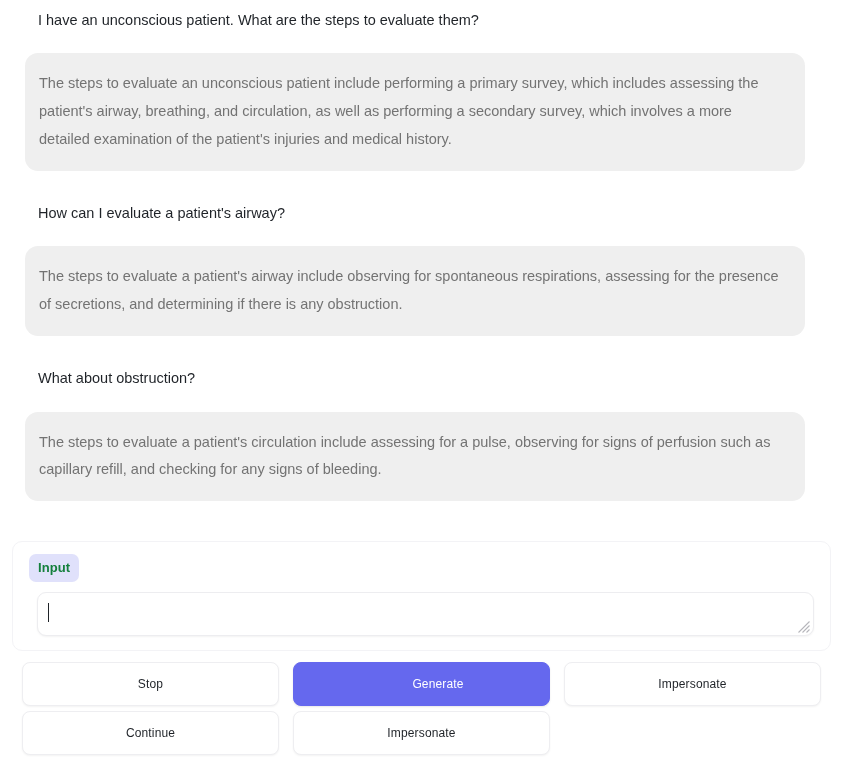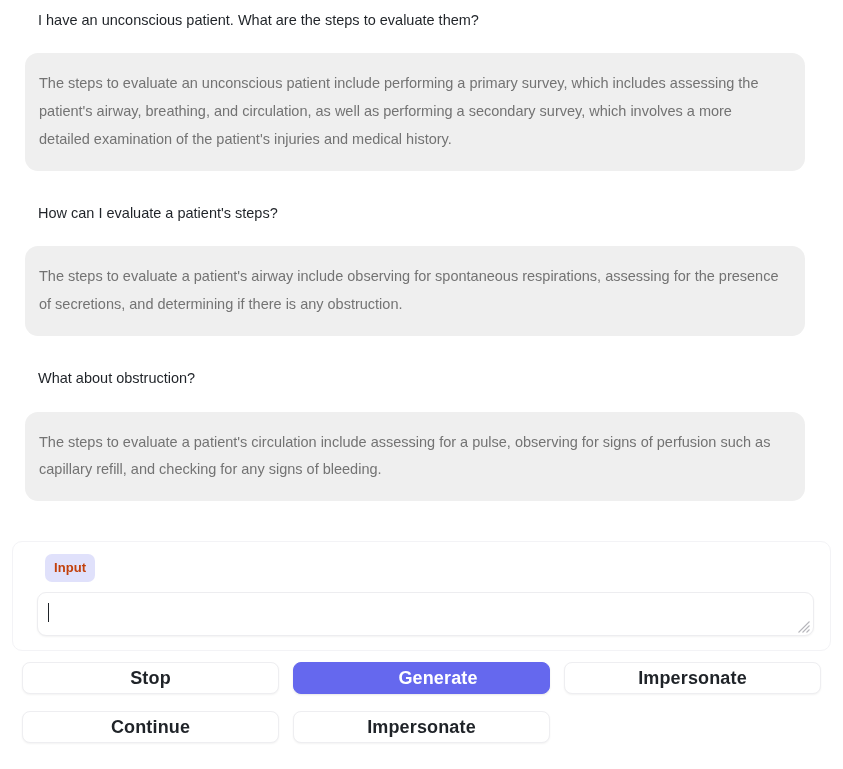--- a/index.html
+++ b/index.html
@@ -63,28 +63,28 @@
     margin: 18px 12px 0 12px;
     border: 1px solid #f3f3f6;
     border-radius: 10px;
     padding: 12px 14px 14px 14px;
     background: #ffffff;
   }
 
   .input-label {
     display: inline-block;
     background: #e0e1fb;
-    color: #c2410c;
+    color: #15803d;
     font-size: 13px;
     font-weight: bold;
     line-height: 1;
     padding: 7px 9px 8px 9px;
     border-radius: 7px;
     letter-spacing: 0.1px;
-    margin-left: 18px;
+    margin-left: 2px;
   }
 
   .textarea-shell {
     position: relative;
     margin-top: 10px;
     margin-left: 10px;
     margin-right: 2px;
   }
 
   .textarea-box {
@@ -131,31 +131,31 @@
     column-gap: 14px;
     row-gap: 17px;
     padding: 0 10px;
   }
 
   .btn {
     display: flex;
     align-items: center;
     justify-content: center;
     font-family: "Liberation Sans", sans-serif;
-    font-size: 18px;
-    font-weight: bold;
+    font-size: 12px;
+    font-weight: normal;
     letter-spacing: 0.15px;
     border-radius: 8px;
     border: 1px solid #eeeef1;
     background: #ffffff;
     color: #1f2328;
     box-shadow: 0 1px 2px rgba(16, 17, 26, 0.05);
     cursor: pointer;
     user-select: none;
-    height: 32px;
+    height: 44px;
   }
 
   .btn.primary {
     background: #6568ee;
     border-color: #6568ee;
     color: #ffffff;
     box-shadow: 0 1px 2px rgba(16, 17, 26, 0.10);
     padding-left: 39px;
   }
 </style>
@@ -164,21 +164,21 @@
 
 <div class="app">
 
   <div class="chat" id="chat-transcript">
       <div class="msg-user">I have an unconscious patient. What are the steps to evaluate them?</div>
       <div class="spacer-a"></div>
       <div class="msg-bot-wrap">
         <div class="msg-bot">The steps to evaluate an unconscious patient include performing a primary survey, which includes assessing the patient's airway, breathing, and circulation, as well as performing a secondary survey, which involves a more detailed examination of the patient's injuries and medical history.</div>
       </div>
       <div class="spacer-b"></div>
-      <div class="msg-user">How can I evaluate a patient's steps?</div>
+      <div class="msg-user">How can I evaluate a patient's airway?</div>
       <div class="spacer-a"></div>
       <div class="msg-bot-wrap">
         <div class="msg-bot">The steps to evaluate a patient's airway include observing for spontaneous respirations, assessing for the presence of secretions, and determining if there is any obstruction.</div>
       </div>
       <div class="spacer-b"></div>
       <div class="msg-user">What about obstruction?</div>
       <div class="spacer-a"></div>
       <div class="msg-bot-wrap">
         <div class="msg-bot">The steps to evaluate a patient's circulation include assessing for a pulse, observing for signs of perfusion such as capillary refill, and checking for any signs of bleeding.</div>
       </div>

